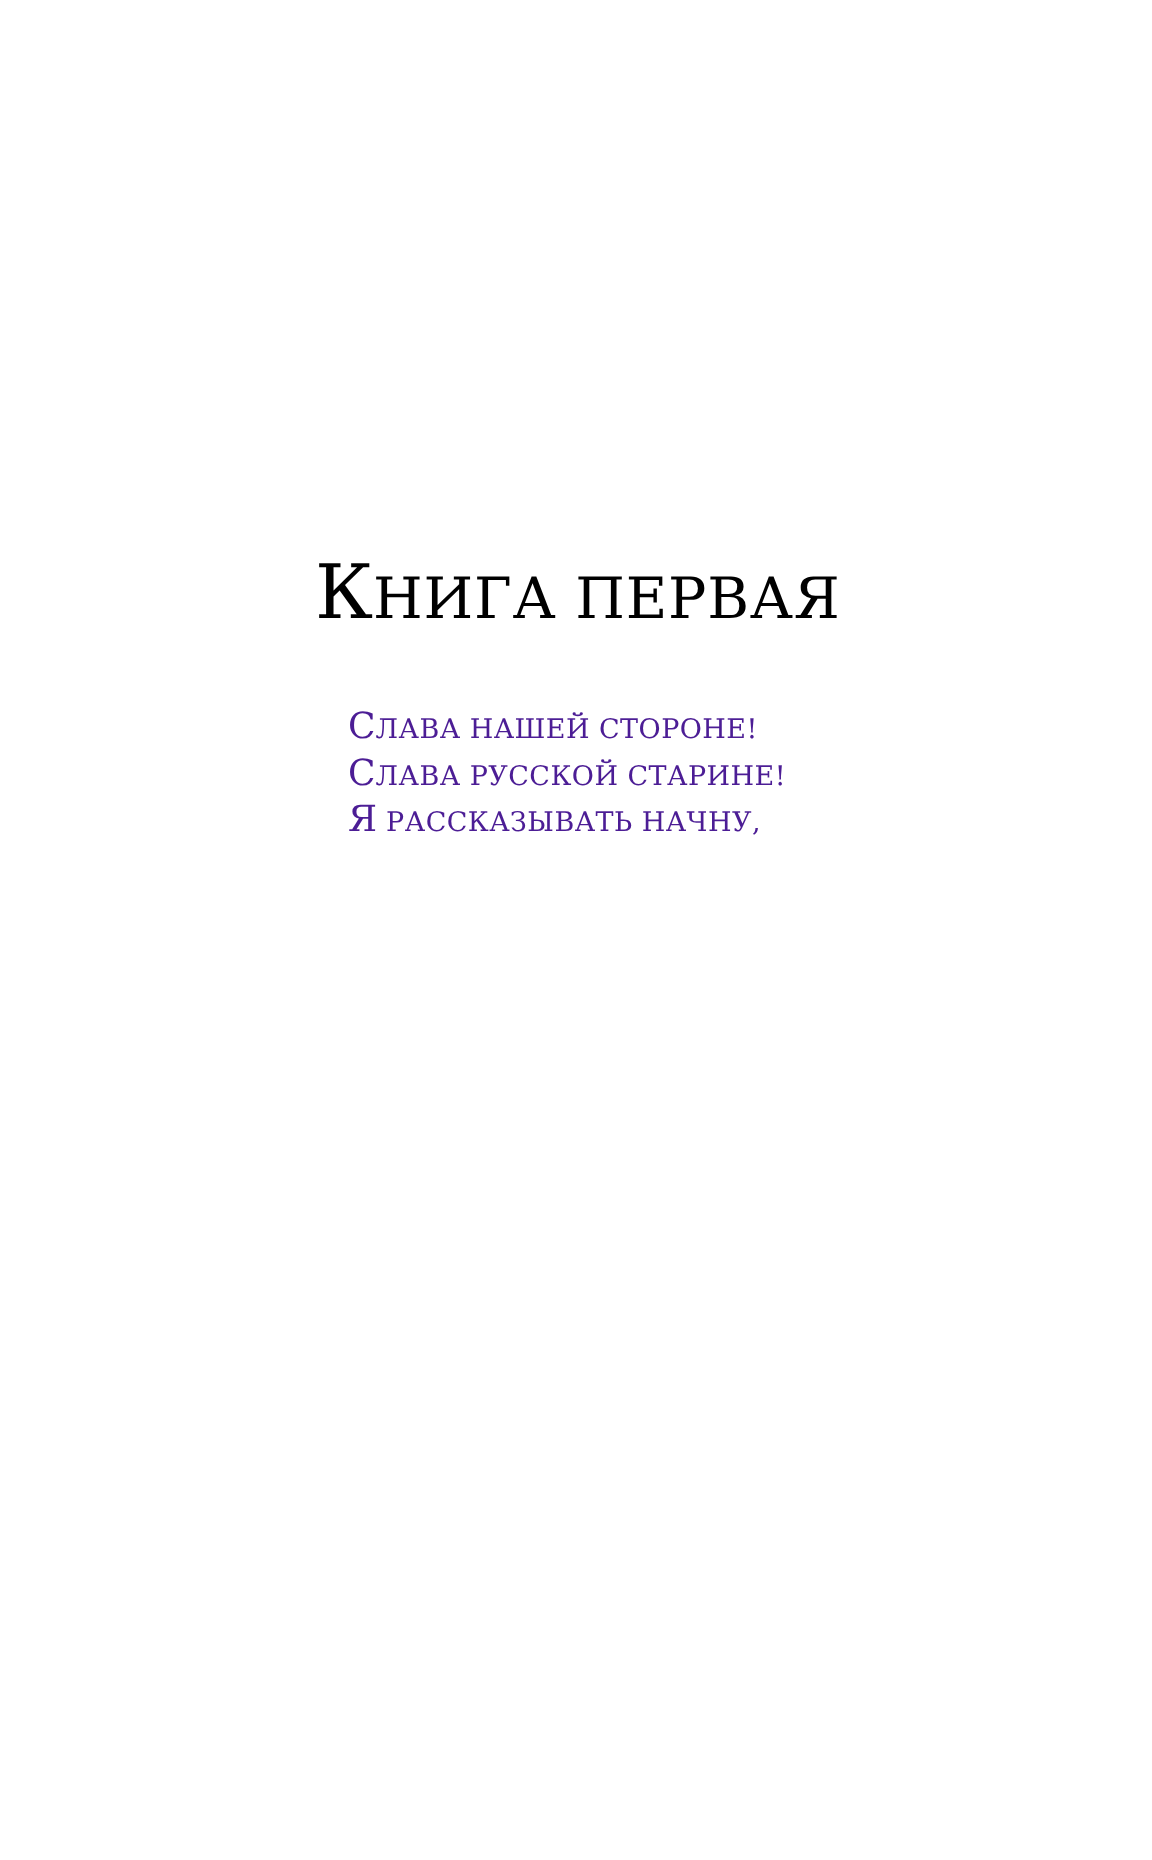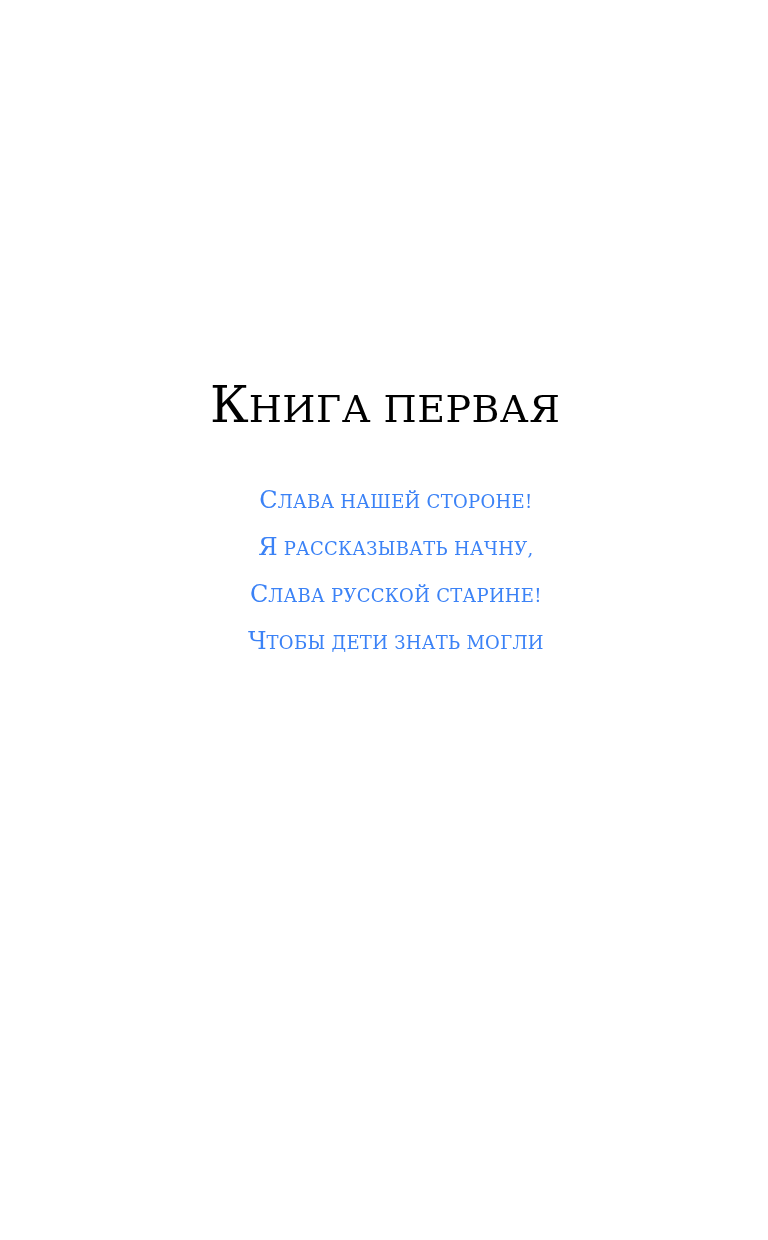--- a/index.html
+++ b/index.html
@@ -12,65 +12,63 @@
     width: 768px;
     height: 1240px;
     background: #ffffff;
     overflow: hidden;
     font-family: "DejaVu Serif", serif;
     color: #000000;
   }
   .chapter-title {
     position: absolute;
     left: 210px;
-    top: 380px;
+    top: 370px;
     margin: 0;
     font-weight: normal;
     white-space: nowrap;
     line-height: 1;
     font-size: 50px;
     color: #000000;
   }
   .chapter-title .t-rest {
     font-size: 38px;
     text-transform: uppercase;
     letter-spacing: 0.5px;
   }
   .verse {
     position: absolute;
     left: 232px;
     top: 469px;
   }
   .verse-line {
-    margin: 16px;
+    margin: 0;
     white-space: nowrap;
     line-height: 31px;
     height: 31px;
     font-size: 24px;
-    color: #3b82f6;
-    text-align: center;
+    color: #4c1d95;
   }
   .verse-line .v-rest {
     font-size: 18px;
     text-transform: uppercase;
     letter-spacing: 0.3px;
   }
 </style>
 </head>
 <body>
 
 <div class="page">
 
   <h1 class="chapter-title"><span class="t-initial">К</span><span class="t-rest">нига первая</span></h1>
 
   <div class="verse">
 
     <p class="verse-line"><span class="v-initial">С</span><span class="v-rest">лава нашей стороне!</span></p>
 
+    <p class="verse-line"><span class="v-initial">С</span><span class="v-rest">лава русской старине!</span></p>
+
     <p class="verse-line"><span class="v-initial">Я</span><span class="v-rest"> рассказывать начну,</span></p>
 
-    <p class="verse-line"><span class="v-initial">С</span><span class="v-rest">лава русской старине!</span></p>
-
-    <p class="verse-line"><span class="v-initial">Ч</span><span class="v-rest">тобы дети знать могли</span></p>
 
 
   </div>
 </div>
 
 </body></html>

